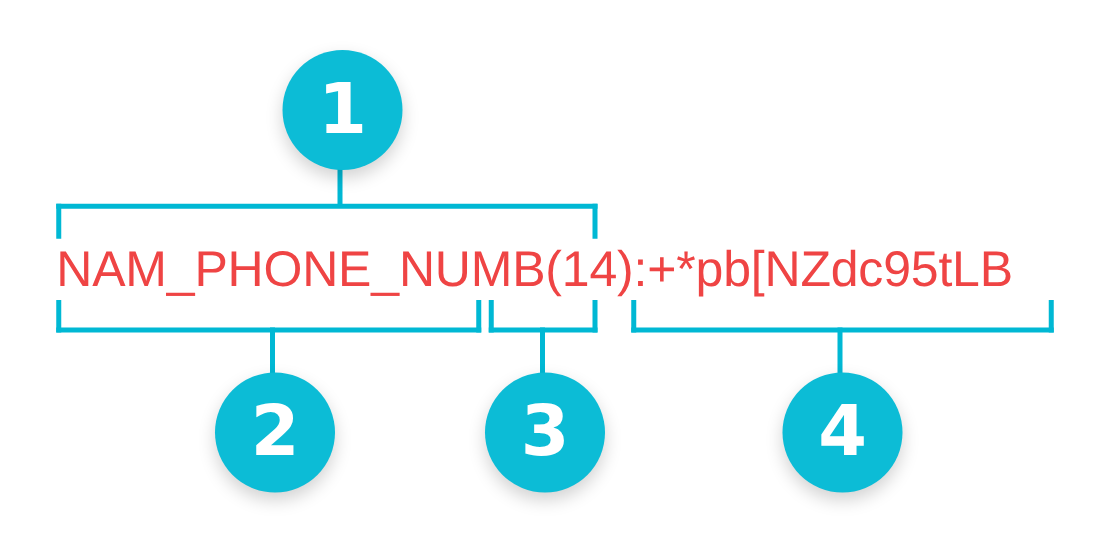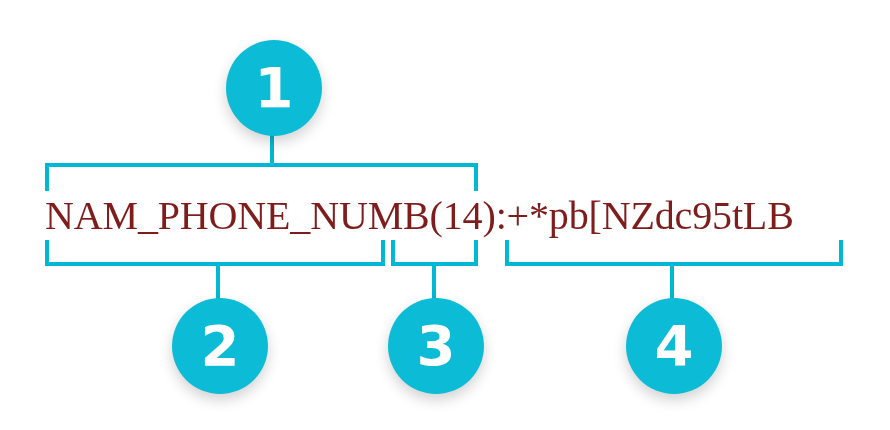--- a/index.html
+++ b/index.html
@@ -16,25 +16,25 @@
     height: 430px;
     background: #ffffff;
     overflow: hidden;
   }
 
   
   #code-string {
     position: absolute;
     left: 45px;
     top: 192px;
-    font-family: Liberation Serif, serif;
+    font-family: Liberation Sans, sans-serif;
     font-size: 40px;
     line-height: 48px;
     letter-spacing: -0.15px;
-    color: #7f1d1d;
+    color: #ef4444;
     white-space: pre;
     -webkit-font-smoothing: antialiased;
   }
 
   
   .bracket {
     position: absolute;
     box-sizing: border-box;
     border-color: #00b8d4;
     border-style: solid;

